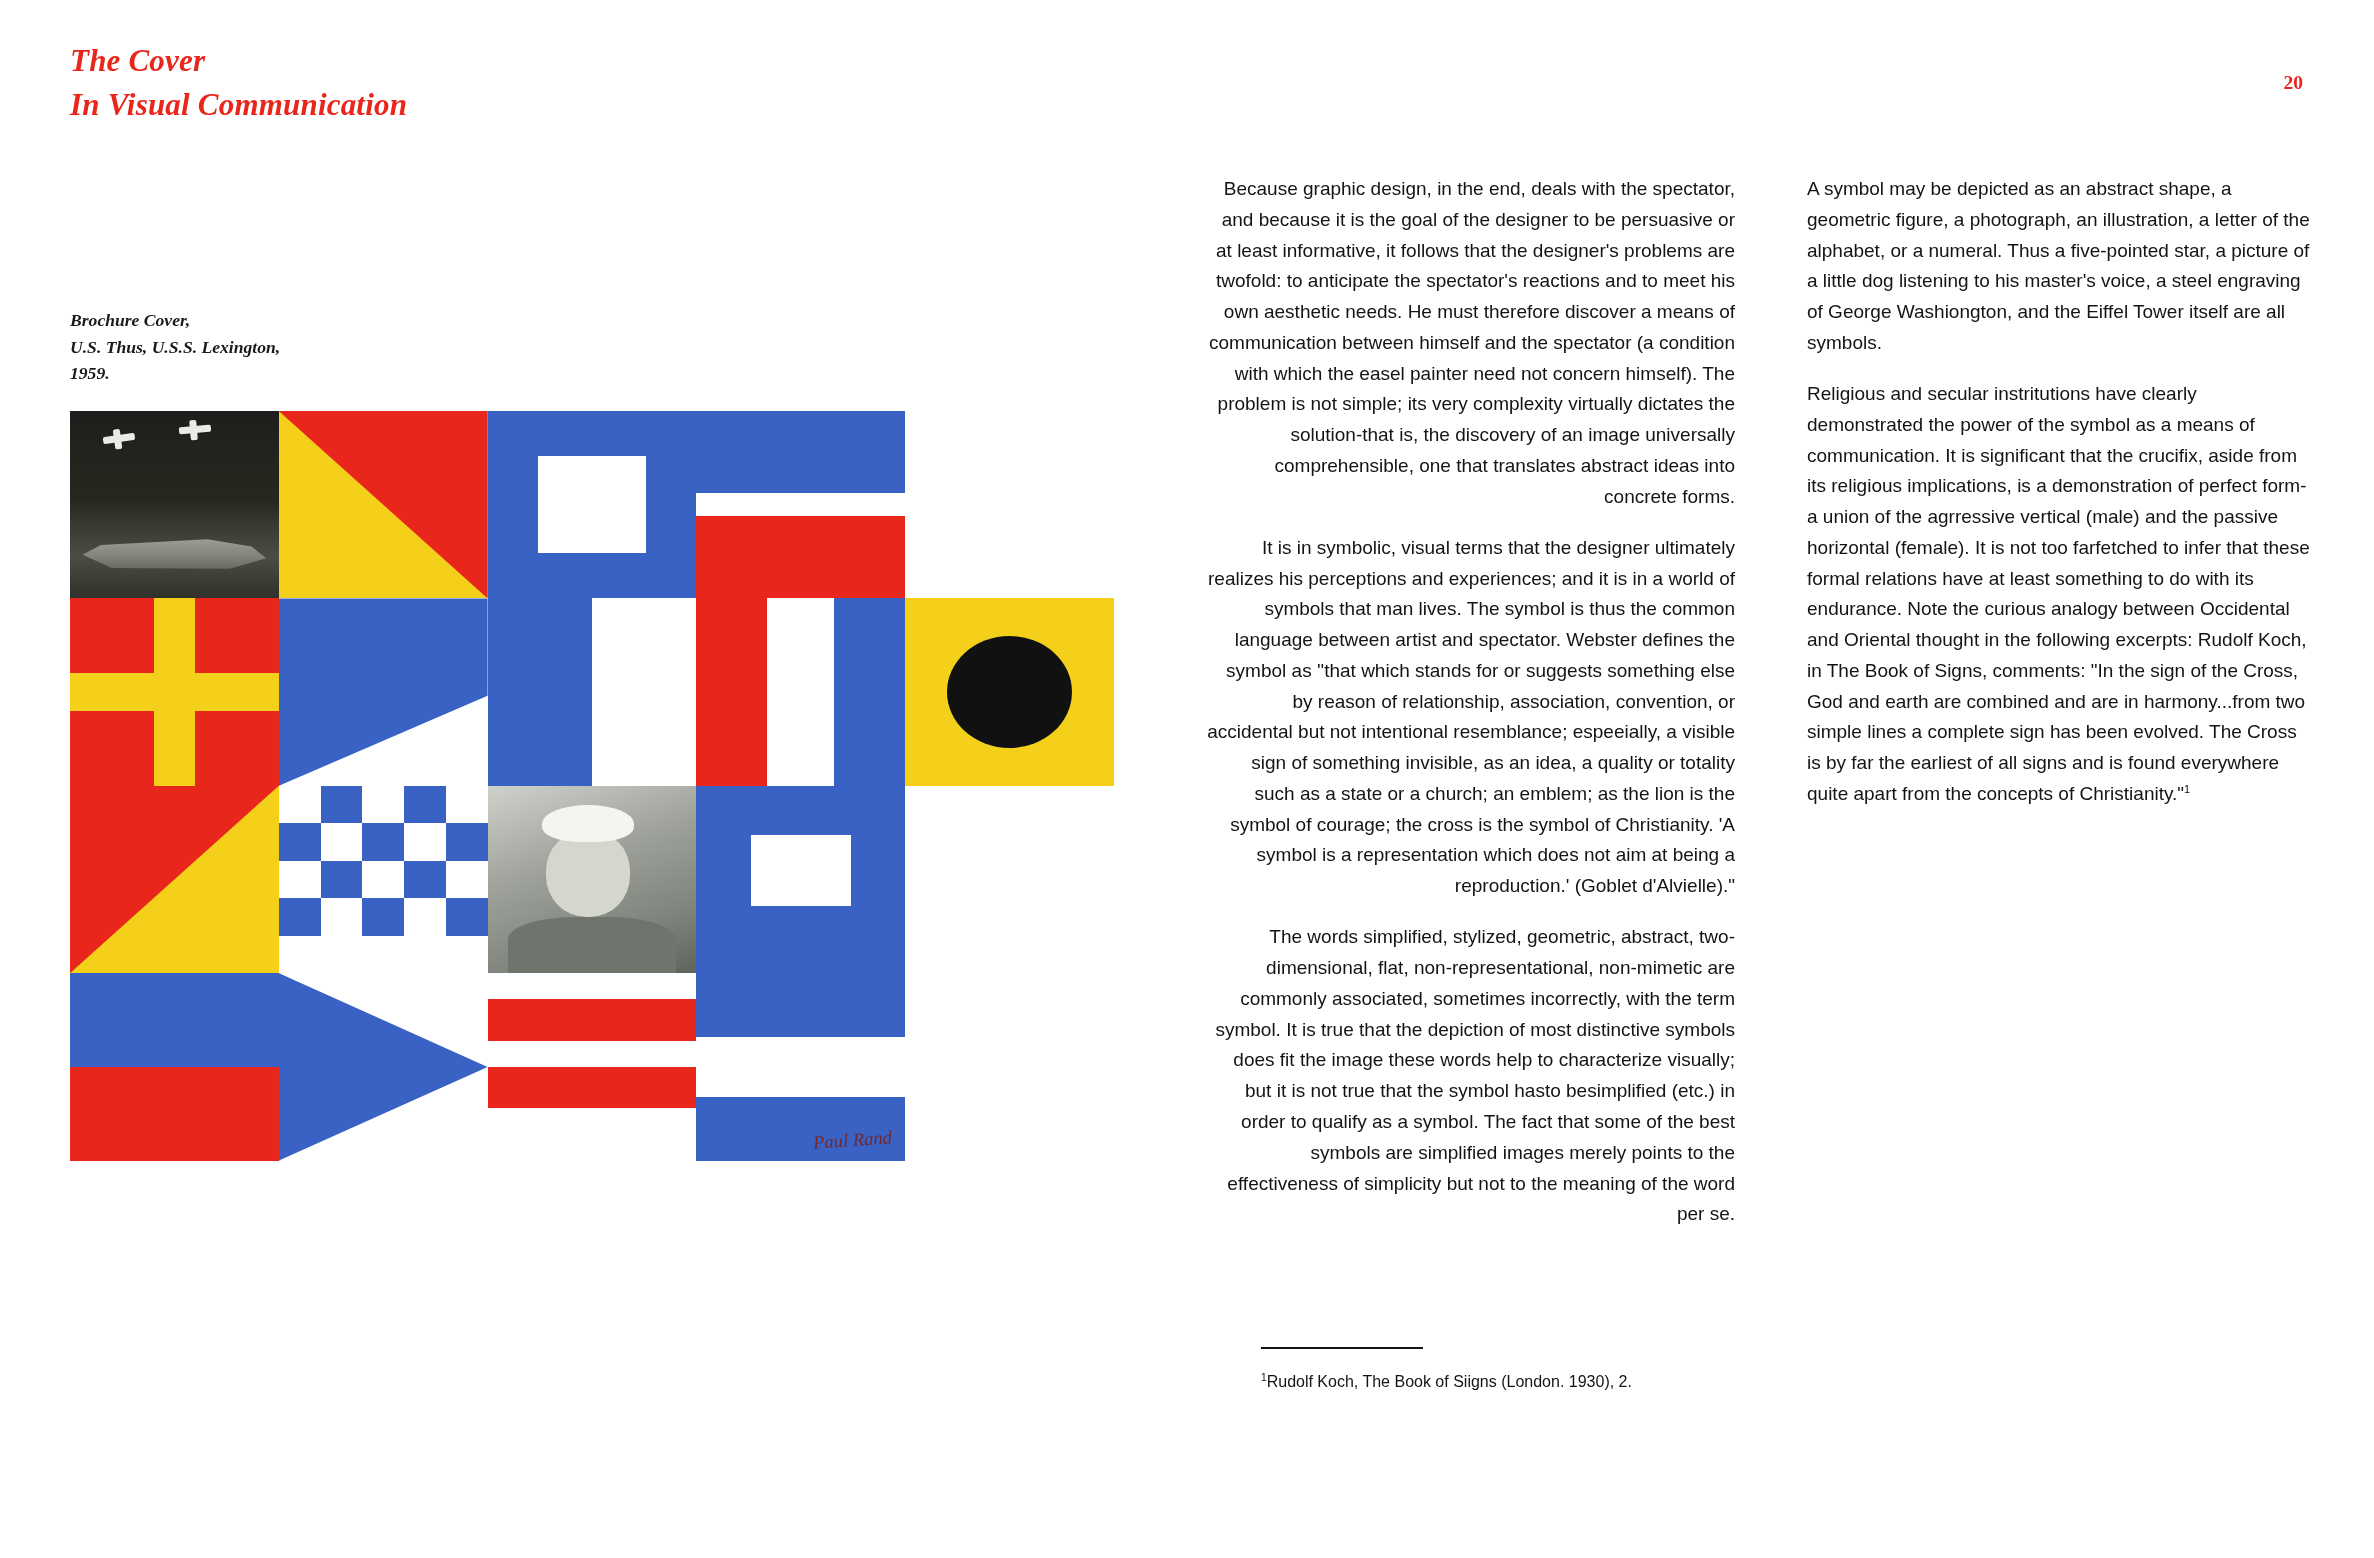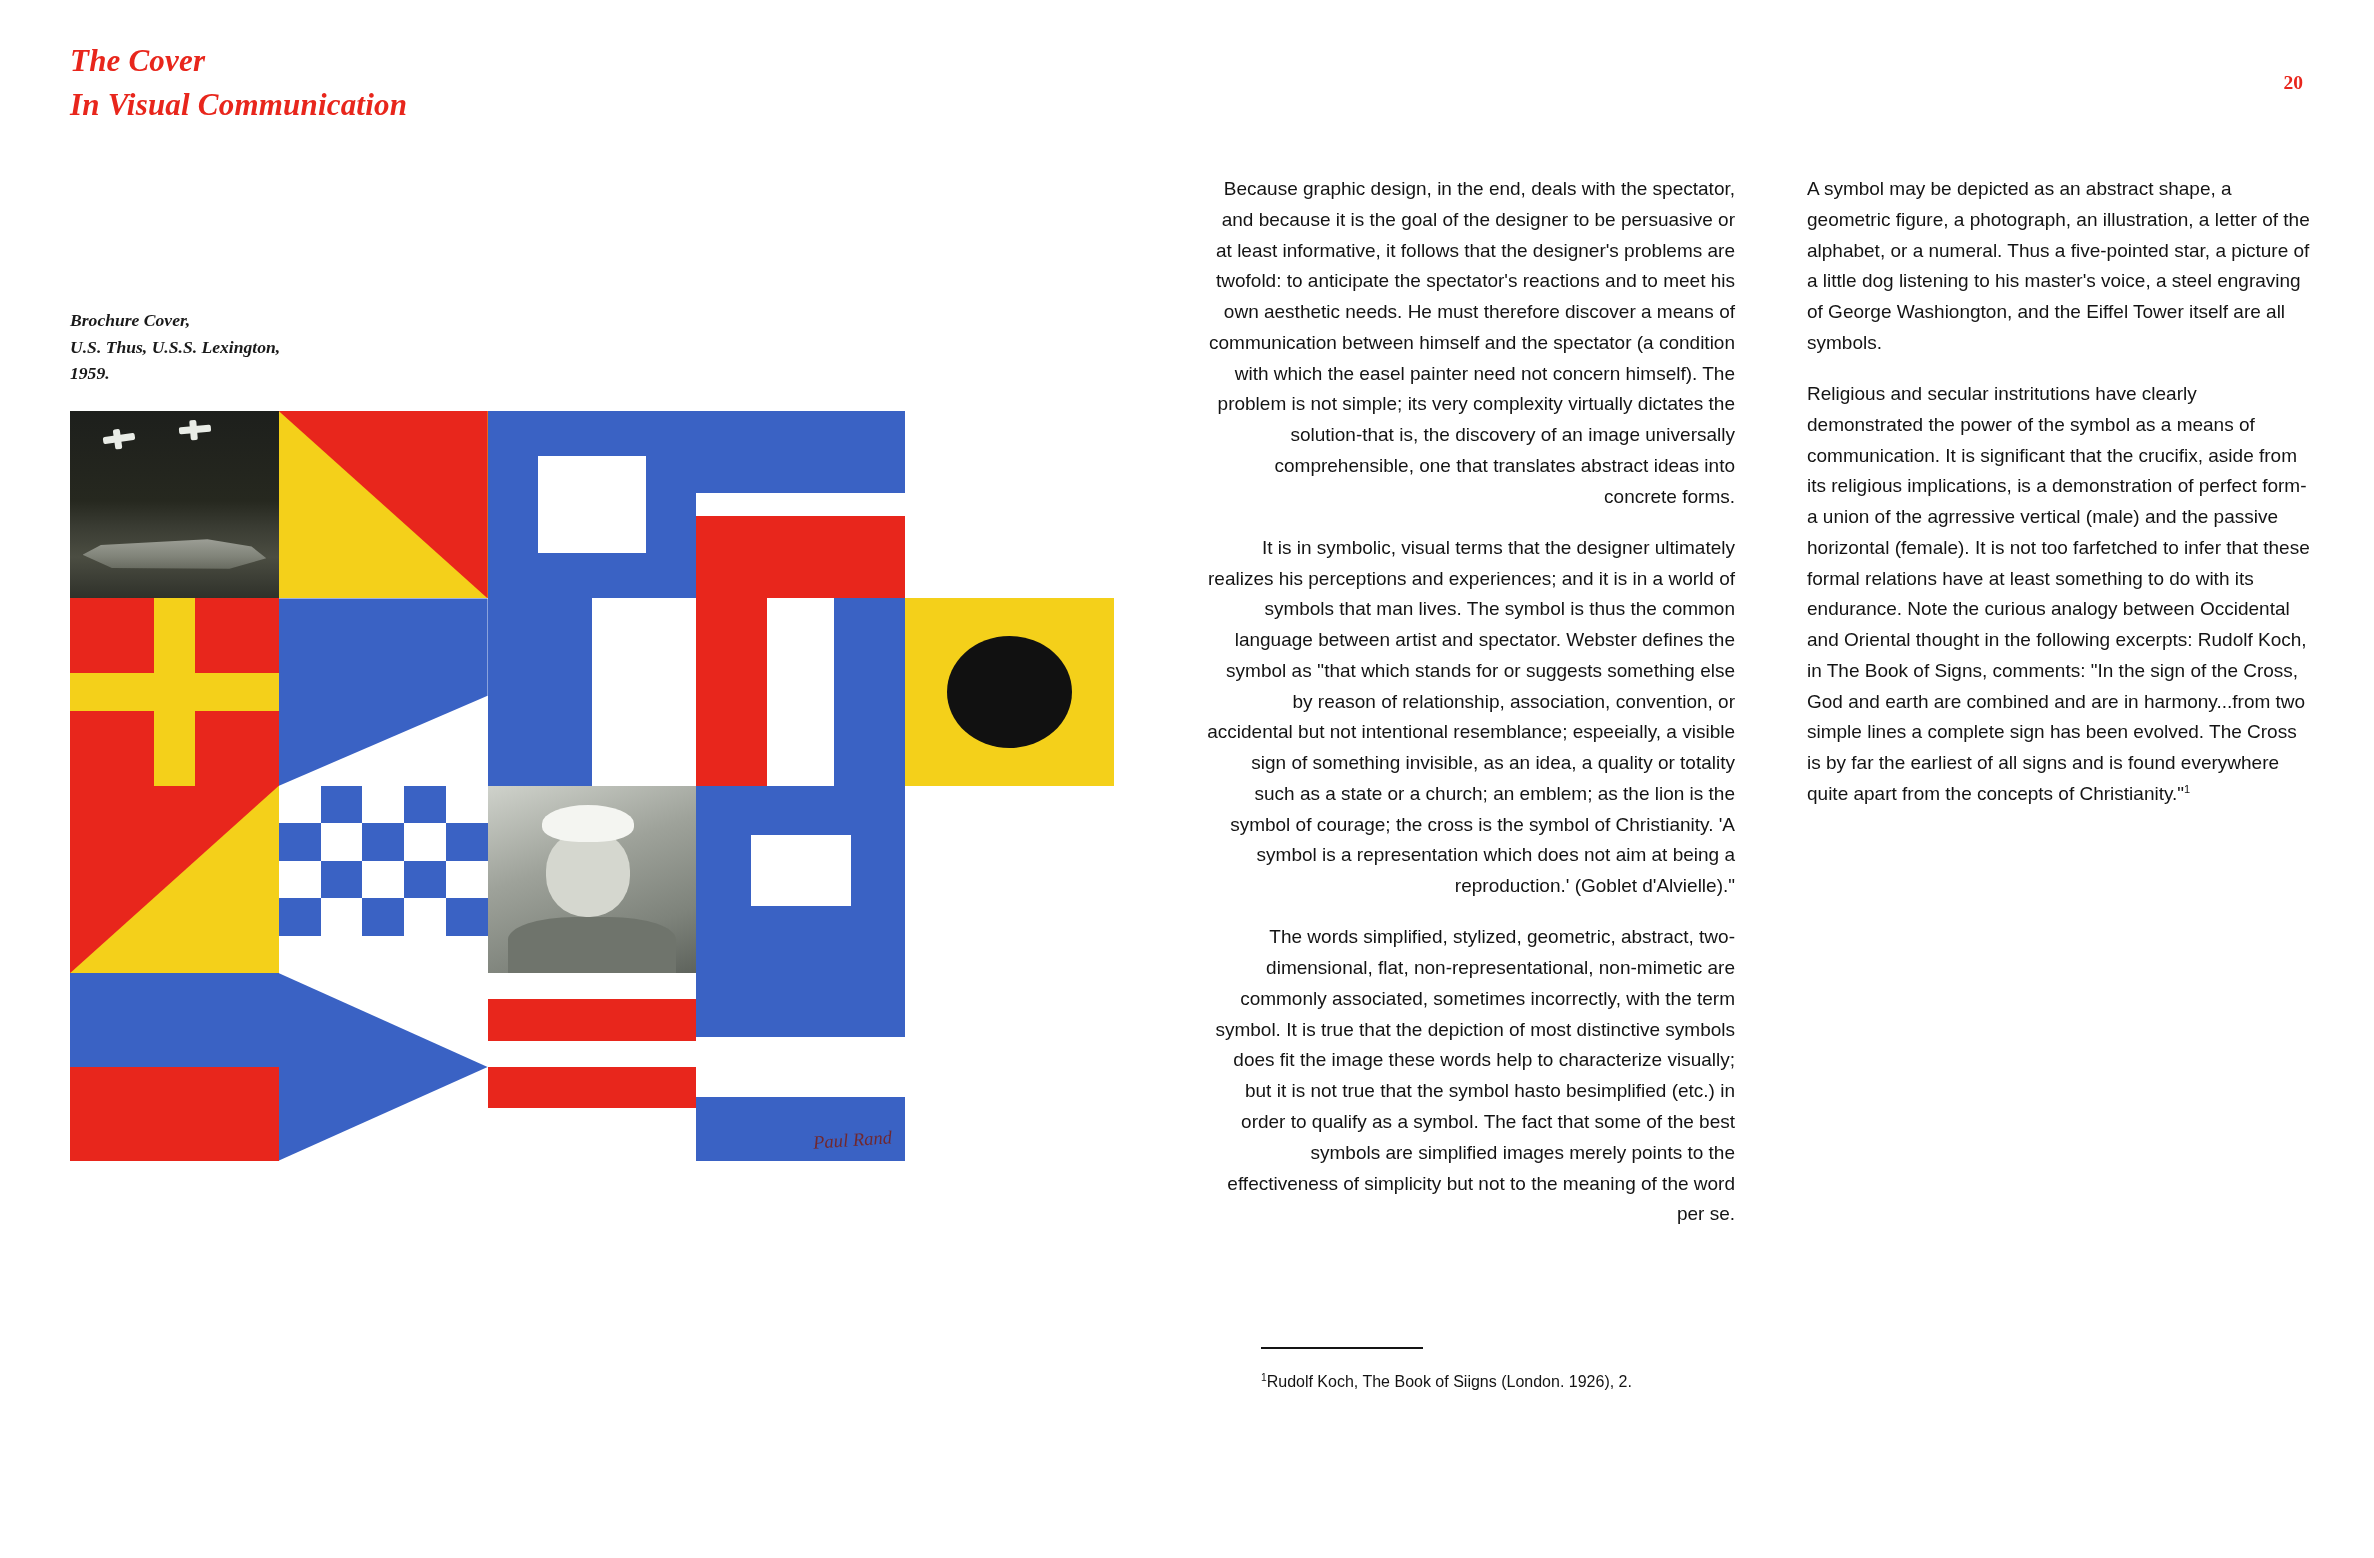--- a/index.html
+++ b/index.html
@@ -295,14 +295,14 @@
   <p>It is in symbolic, visual terms that the designer ultimately realizes his perceptions and experiences; and it is in a world of symbols that man lives. The symbol is thus the common language between artist and spectator. Webster defines the symbol as ''that which stands for or suggests something else by reason of relationship, association, convention, or accidental but not intentional resemblance; espeeially, a visible sign of something invisible, as an idea, a quality or totality such as a state or a church; an emblem; as the lion is the symbol of courage; the cross is the symbol of Christianity. 'A symbol is a representation which does not aim at being a reproduction.' (Goblet d'Alvielle)."</p>
   <p>The words simplified, stylized, geometric, abstract, two-dimensional, flat, non-representational, non-mimetic are commonly associated, sometimes incorrectly, with the term symbol. It is true that the depiction of most distinctive symbols does fit the image these words help to characterize visually; but it is not true that the symbol hasto besimplified (etc.) in order to qualify as a symbol. The fact that some of the best symbols are simplified images merely points to the effectiveness of simplicity but not to the meaning of the word per se.</p>
 </div>
 
 <div class="col col-right">
   <p>A symbol may be depicted as an abstract shape, a geometric figure, a photograph, an illustration, a letter of the alphabet, or a numeral. Thus a five-pointed star, a picture of a little dog listening to his master's voice, a steel engraving of George Washiongton, and the Eiffel Tower itself are all symbols.</p>
   <p><span>Religious and secular instritutions have clearly demonstrated the power of the symbol as a means of communication. It is significant that the crucifix, aside from its religious implications, is a demonstration of perfect form-a union of the agrressive vertical (male) and the passive horizontal (female). It is not too farfetched to infer that these formal relations have at least something to do with its endurance. Note the curious analogy between Occidental and Oriental thought in the following excerpts: Rudolf Koch, in The Book of Signs, comments: "In the sign of the Cross, God and earth are combined and are in harmony...from two simple lines a complete sign has been evolved. The Cross is by far the earliest of all signs and is found everywhere quite apart from the concepts of Christianity."</span><sup class="ref">1</sup></p>
 </div>
 
 <div class="footnote-rule"></div>
-<div class="footnote"><sup>1</sup><span>Rudolf Koch, The Book of Siigns (London. 1926), 2.</span></div>
+<div class="footnote"><sup>1</sup><span>Rudolf Koch, The Book of Siigns (London. 1930), 2.</span></div>
 
 
 </body></html>

